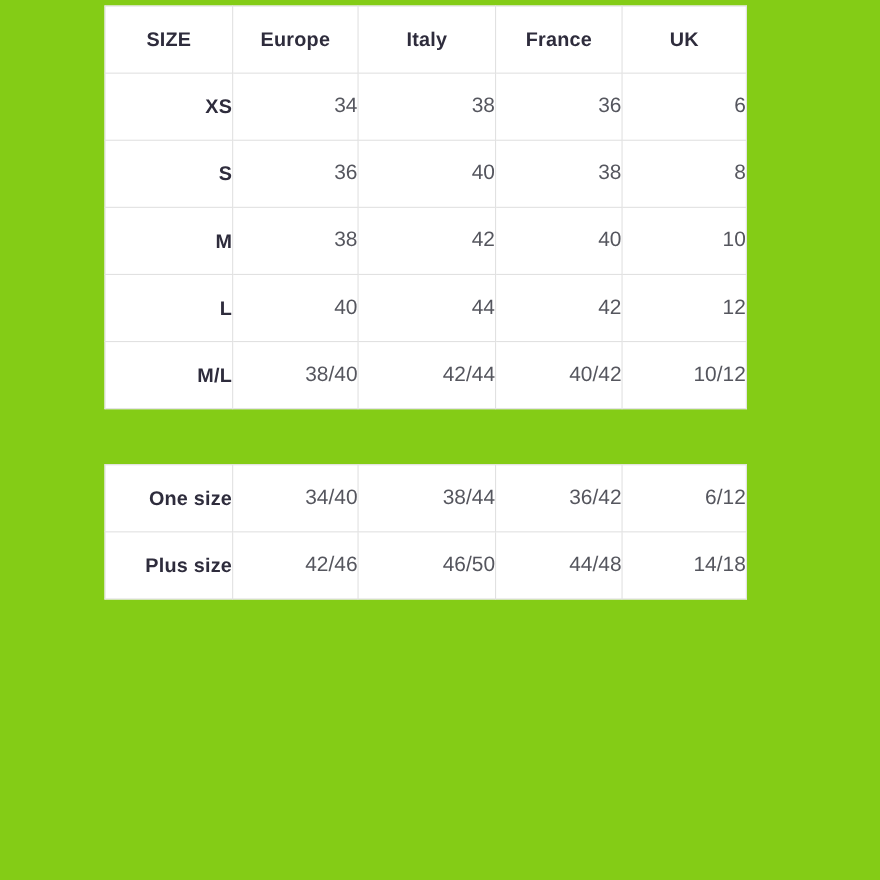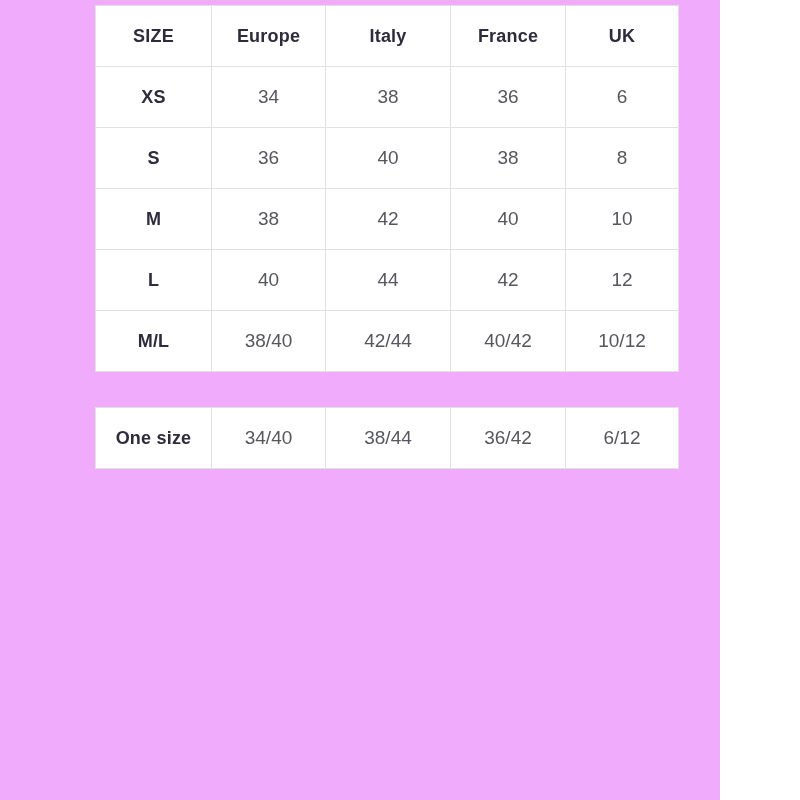--- a/index.html
+++ b/index.html
@@ -4,58 +4,59 @@
 <style>
   html, body {
     margin: 0;
     padding: 0;
     background: #ffffff;
     width: 800px;
     height: 800px;
     font-family: "Liberation Sans", "DejaVu Sans", sans-serif;
   }
   .page {
-    width: 720px;
+    width: 800px;
     height: 800px;
-    background: #f0abfc;
+    background: #84cc16;
     box-sizing: border-box;
   }
   .table-wrap {
     width: 583px;
     margin-left: 95px;
     padding-top: 5px;
   }
   table.size-table {
     border-collapse: collapse;
     table-layout: fixed;
     width: 583px;
     background: #ffffff;
   }
   table.size-table.second {
-    margin-top: 35px;
+    margin-top: 50px;
   }
   table.size-table th,
   table.size-table td {
     border: 1px solid #e1e1e1;
     height: 61px;
     text-align: center;
     vertical-align: middle;
     padding: 0;
     box-sizing: border-box;
   }
   table.size-table th {
     font-size: 18px;
     font-weight: 700;
     color: #2e2c3c;
     letter-spacing: 0.2px;
   }
   table.size-table td {
     font-size: 19px;
     font-weight: 400;
     color: #55565e;
+    text-align: right;
   }
   table.size-table td.label {
     font-size: 18px;
     font-weight: 700;
     color: #2e2c3c;
     letter-spacing: 0.2px;
   }
 </style>
 </head>
 <body>
@@ -128,17 +129,24 @@
         <col style="width:113px">
       </colgroup>
       <tbody>
           <tr>
             <td class="label">One size</td>
             <td>34/40</td>
             <td>38/44</td>
             <td>36/42</td>
             <td>6/12</td>
           </tr>
+          <tr>
+            <td class="label">Plus size</td>
+            <td>42/46</td>
+            <td>46/50</td>
+            <td>44/48</td>
+            <td>14/18</td>
+          </tr>
         </tbody>
     </table>
 
   </div>
 </div>
 
 </body></html>

